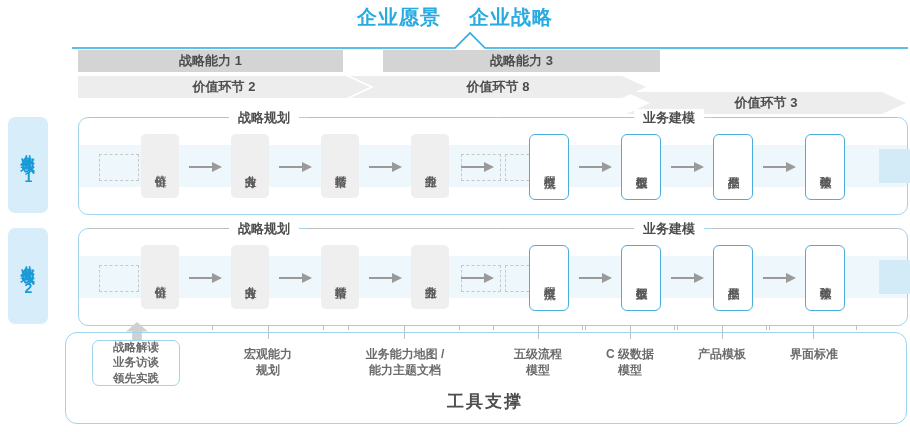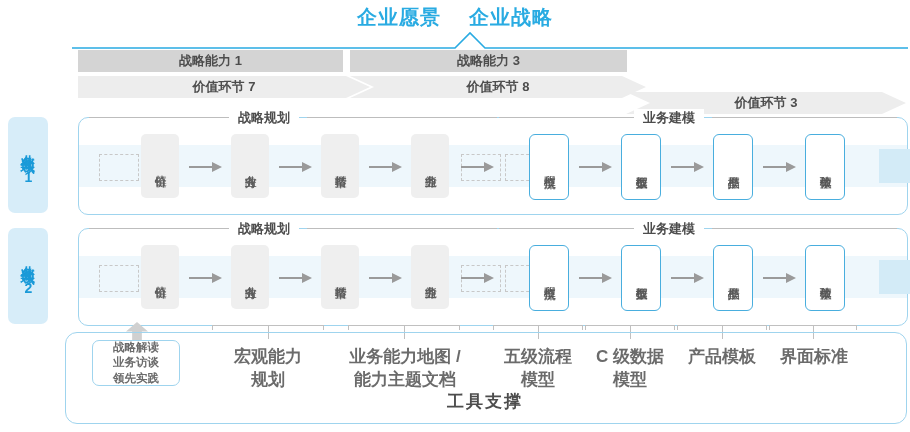--- a/index.html
+++ b/index.html
@@ -14,21 +14,21 @@
   .titles{position:absolute;left:0;top:4px;width:910px;height:26px;
     display:flex;justify-content:center;align-items:center;gap:28px;}
   .titles .t{color:#29abe2;font-size:20px;font-weight:bold;letter-spacing:1px;}
 
   
   .connector{position:absolute;left:70px;top:30px;width:840px;height:24px;}
 
   
   .hdr{position:absolute;left:78px;top:50px;width:828px;height:48px;}
   .hdr-row{position:absolute;left:0;width:828px;height:22px;display:flex;}
-  .hdr-cap{top:0;}
+  .hdr-cap{top:0;gap:33px;}
   .cap-cell{height:22px;background:#d4d4d4;display:flex;align-items:center;
     justify-content:center;color:#4d4d4d;font-size:13px;font-weight:bold;
     margin-right:7px;}
   .cap-cell:last-child{margin-right:0;}
   .val-wrap{position:absolute;left:0;top:26px;width:828px;height:22px;}
   .val-cell{position:absolute;top:0;height:22px;background:#ededed;
     display:flex;align-items:center;justify-content:center;
     color:#4d4d4d;font-size:13px;font-weight:bold;}
 
   
@@ -81,21 +81,21 @@
   .bracket{position:absolute;height:17px;}
   .bracket .bar{position:absolute;left:0;top:0;height:1px;background:#c0c0c0;}
   .bracket .lt,.bracket .rt{position:absolute;top:0;width:1px;height:5px;background:#c0c0c0;}
   .bracket .stem{position:absolute;top:0;width:1px;height:14px;background:#c0c0c0;}
 
   .uparrow{position:absolute;left:126px;top:322px;width:22px;height:20px;
     background:#d0d0d0;
     clip-path:polygon(50% 0,100% 48%,72% 48%,72% 100%,28% 100%,28% 48%,0 48%);}
 
   .blabel{position:absolute;text-align:center;color:#6b6b6b;
-    font-size:17px;line-height:1.35;font-weight:bold;}
+    font-size:12px;line-height:1.35;font-weight:bold;}
 
   .toolbox{position:absolute;left:92px;top:340px;width:86px;height:44px;
     border:1px solid #9fd4ee;border-radius:7px;background:#fff;
     display:flex;align-items:center;justify-content:center;
     color:#6b6b6b;font-size:11.5px;line-height:1.35;font-weight:bold;text-align:center;}
 
   .support{position:absolute;left:65px;top:332px;width:840px;height:90px;
     border:1px solid #9fd4ee;border-radius:12px;background:transparent;}
   .support-title{position:absolute;left:0;top:52px;width:840px;
     text-align:center;color:#4d4d4d;font-size:17px;font-weight:bold;
@@ -114,21 +114,21 @@
   <svg class="connector" viewBox="0 0 840 24">
     <path d="M2 18 L385 18 L400 3 L415 18 L838 18" fill="none" stroke="#29abe2" stroke-width="1.6"></path>
   </svg>
 
   <div class="hdr">
     <div class="hdr-row hdr-cap">
       <div class="cap-cell" style="width:265px">战略能力 1</div>
       <div class="cap-cell" style="width:277px">战略能力 3</div>
     </div>
     <div class="val-wrap">
-      <div class="val-cell" style="left:0;width:292px;clip-path:polygon(0 0,268px 0,292px 11px,268px 22px,0 22px);">价值环节 7</div>
+      <div class="val-cell" style="left:0;width:292px;clip-path:polygon(0 0,268px 0,292px 11px,268px 22px,0 22px);">价值环节 2</div>
       <div class="val-cell" style="left:272px;width:296px;clip-path:polygon(0 0,272px 0,296px 11px,272px 22px,0 22px,24px 11px);">价值环节 8</div>
       <div class="val-cell" style="left:548px;width:280px;clip-path:polygon(0 0,256px 0,280px 11px,256px 22px,0 22px,24px 11px);margin-top:16px;">价值环节 3</div>
     </div>
   </div>
 
   <div class="sidelab s1">
     <span>业务领域 1</span>
   </div>
   <div class="sidelab s2">
     <span>业务领域 2</span>

